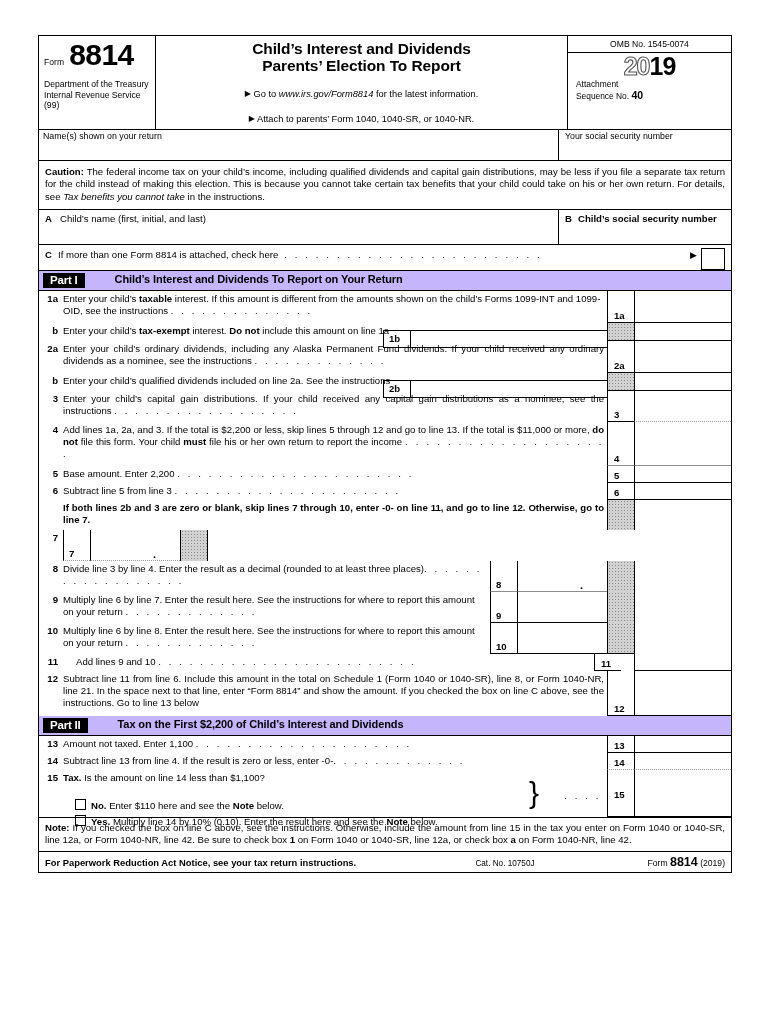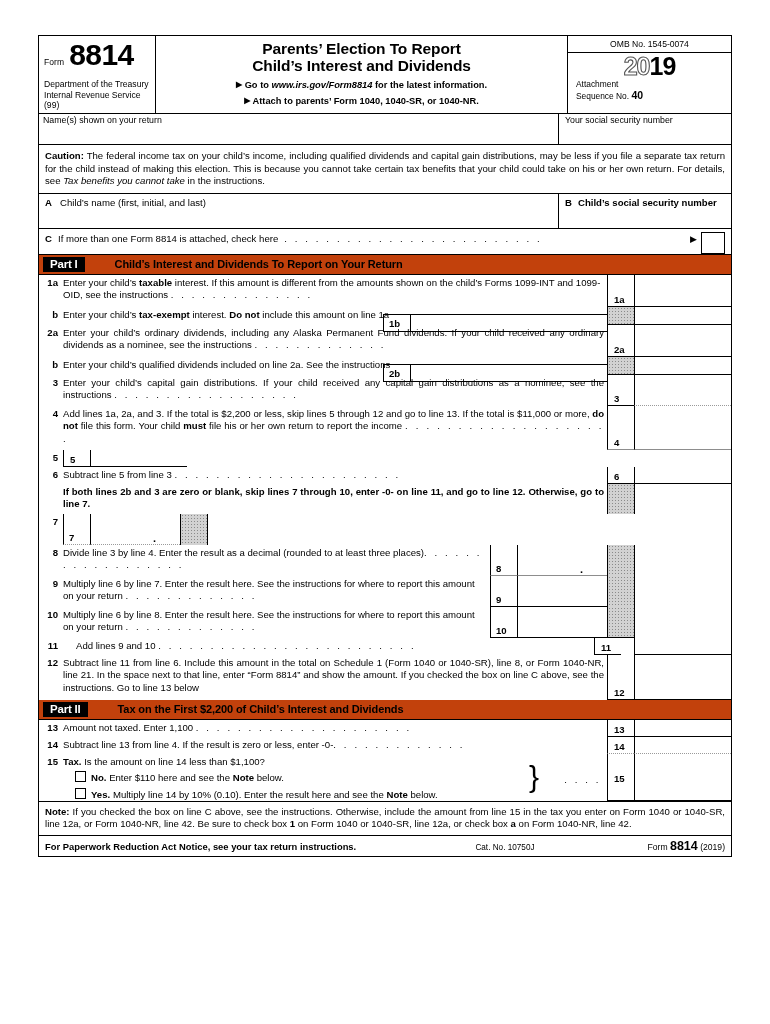--- a/index.html
+++ b/index.html
@@ -21,21 +21,21 @@
   .hdr-left{width:117px;box-sizing:border-box;padding:3px 5px 2px 5px;border-right:1.6px solid #000;}
   .hdr-mid{flex:1;box-sizing:border-box;padding:4px 4px 3px 4px;border-right:1.6px solid #000;text-align:center;}
   .hdr-right{width:163px;box-sizing:border-box;}
 
   .form-no-row{display:flex;align-items:baseline;gap:5px;margin-top:1px;}
   .lbl-form{font-size:8.5px;letter-spacing:.1px;}
   .formnum{font-size:30px;font-weight:bold;letter-spacing:-0.6px;line-height:1;}
   .dept{font-size:8.6px;line-height:1.25;margin-top:9px;}
 
   .title1{font-size:15.5px;font-weight:bold;line-height:1.12;letter-spacing:-0.1px;}
-  .goto{font-size:9.3px;font-weight:bold;margin-top:4px;line-height:1.35;}
+  .goto{font-size:9.3px;font-weight:normal;margin-top:13px;line-height:1.35;}
   .goto i{font-style:italic;}
   .arrw{font-size:8px;vertical-align:1px;}
 
   .omb{font-size:8.6px;text-align:center;padding:3px 0 3px 0;border-bottom:1px solid #000;}
   .yearwrap{text-align:center;padding:0 6px;}
   .yearline{line-height:1;margin:1px 0 0 0;}
   .y20{font-size:25px;font-weight:bold;color:#fff;-webkit-text-stroke:1.1px #555;letter-spacing:-1px;}
   .y19{font-size:25px;font-weight:bold;letter-spacing:-1px;}
   .attach{font-size:8.4px;text-align:left;padding:0 0 2px 8px;line-height:1.2;}
   .attach b{font-size:10.5px;}
@@ -57,21 +57,21 @@
   .ltr{font-weight:bold;display:inline-block;min-width:13px;}
   .abox .ltr{margin-right:2px;}
 
   
   .crow{display:flex;align-items:flex-start;height:26px;border-bottom:1.8px solid #000;padding:4px 0 0 6px;box-sizing:border-box;font-size:9.6px;position:relative;}
   .cbox-sq{position:absolute;right:6px;top:3px;width:22px;height:20px;border:1.2px solid #000;}
   .c-arrow{position:absolute;right:34px;top:5px;font-size:9px;}
   .dots{letter-spacing:2.6px;font-size:9.6px;}
 
   
-  .partbar{display:flex;align-items:center;padding:2px 0 2px 4px;border-bottom:1.8px solid #000;background:#c2410c;}
+  .partbar{display:flex;align-items:flex-start;padding:2px 0 2px 4px;border-bottom:1.8px solid #000;background:#c4b5fd;}
   .parttag{background:#000;color:#fff;font-weight:bold;font-size:11.5px;padding:1px 7px 2px 7px;letter-spacing:-0.2px;}
   .parttitle{font-weight:bold;font-size:11px;margin-left:14px;letter-spacing:-0.1px;padding-left:16px;}
 
   
   .body{position:relative;}
   .ln{display:flex;position:relative;box-sizing:border-box;}
   .num{width:24px;text-align:right;font-size:9.6px;font-weight:bold;padding:2px 5px 0 0;box-sizing:border-box;flex:none;}
   .txt{flex:1;font-size:9.6px;line-height:1.29;padding:2px 3px 1px 0;box-sizing:border-box;}
   .txt b{font-weight:bold;}
   .just{text-align:justify;}
@@ -126,22 +126,22 @@
         <span class="lbl-form">Form</span>
         <span class="formnum">8814</span>
       </div>
       <div class="dept">
         <div>Department of the Treasury</div>
         <div>Internal Revenue Service (99)</div>
       </div>
     </div>
 
     <div class="hdr-mid">
+      <div class="title1">Child’s Interest and Dividends</div>
       <div class="title1">Parents’ Election To Report</div>
-      <div class="title1">Child’s Interest and Dividends</div>
       <div class="goto">
         <span class="arrw">▶</span>
         <span>Go to </span><i>www.irs.gov/Form8814</i><span> for the latest information.</span>
       </div>
       <div class="goto">
         <span class="arrw">▶</span>
         <span>Attach to parents’ Form 1040, 1040-SR, or 1040-NR.</span>
       </div>
     </div>
 
@@ -265,20 +265,23 @@
         <span>Add lines 1a, 2a, and 3. If the total is $2,200 or less, skip lines 5 through 12 and go to line 13. If the total is $11,000 or more, </span><b>do not</b><span> file this form. Your child </span><b>must</b><span> file his or her own return to report the income </span><span class="dots">. . . . . . . . . . . . . . . . . . . .</span>
       </div>
       <div class="cellnum b-botg">
             <span>4</span>
           </div>
       <div class="cellamt b-botg"></div>
     </div>
 
     <div class="ln" style="height:17px;">
       <div class="num">5</div>
+      <div class="txt">
+        <span>Base amount. Enter 2,200 </span><span class="dots">. . . . . . . . . . . . . . . . . . . . . . .</span>
+      </div>
       <div class="cellnum b-bot">
             <span>5</span>
           </div>
       <div class="cellamt b-bot"></div>
     </div>
 
     <div class="ln" style="height:17px;">
       <div class="num">6</div>
       <div class="txt">
         <span>Subtract line 5 from line 3 </span><span class="dots">. . . . . . . . . . . . . . . . . . . . . .</span>
@@ -398,21 +401,21 @@
           </div>
       <div class="cellamt b-botd"></div>
     </div>
 
     <div class="ln" style="height:47px;">
       <div class="num">15</div>
       <div class="txt" style="position:relative;">
         <div>
           <b>Tax.</b><span>  Is the amount on line 14 less than $1,100?</span>
         </div>
-        <div style="margin-top:3px;padding-left:12px;">
+        <div style="margin-top:15px;padding-left:12px;">
           <span class="ckb"></span><b>No.</b><span>   Enter $110 here and see the </span><b>Note</b><span> below.</span>
         </div>
         <div style="margin-top:3px;padding-left:12px;">
           <span class="ckb"></span><b>Yes.</b><span> Multiply line 14 by 10% (0.10). Enter the result here and see the </span><b>Note</b><span> below.</span>
         </div>
         <span class="brace" style="right:68px;top:12px;">}</span>
         <span class="dots" style="position:absolute;right:6px;top:20px;">. . . .</span>
       </div>
       <div class="cellnum b-thick">
             <span style="bottom:16px;">15</span>

